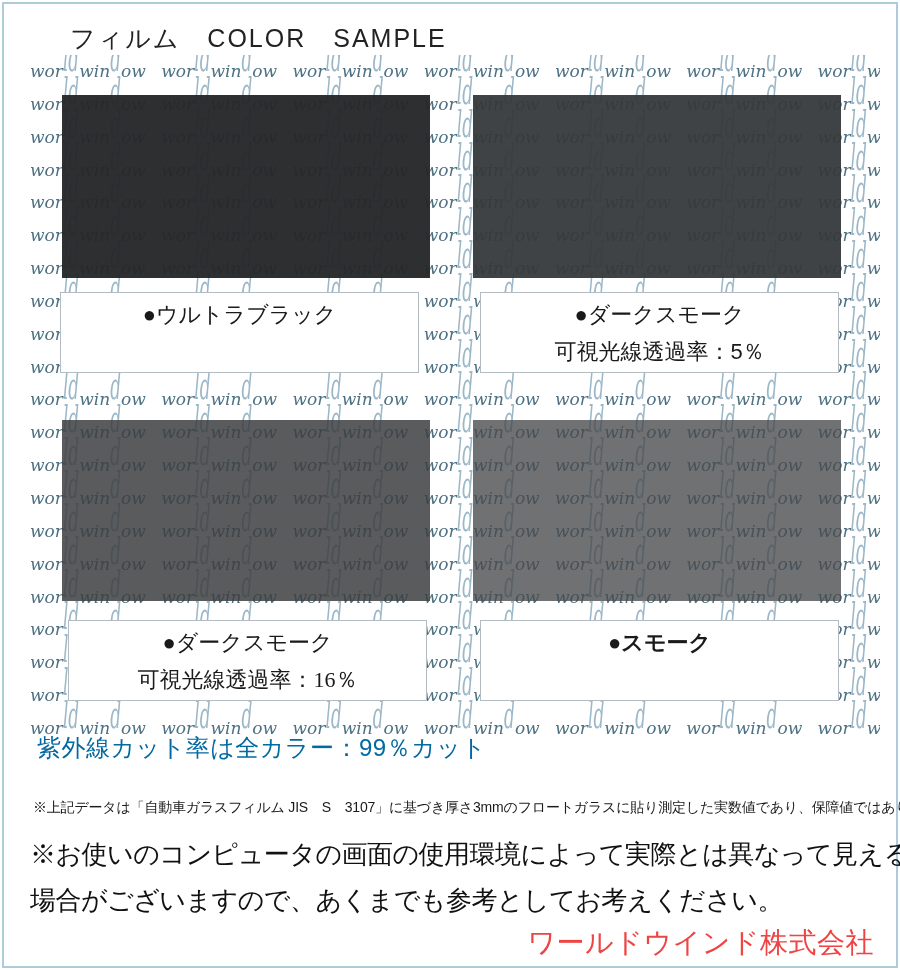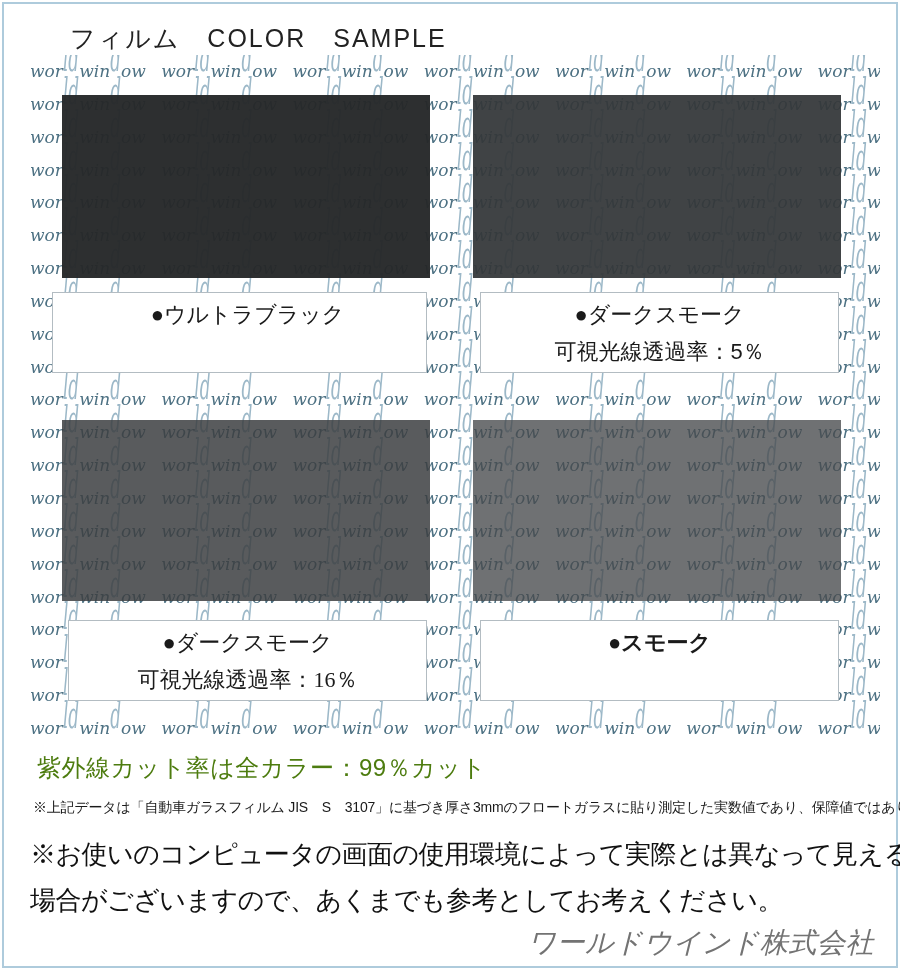--- a/index.html
+++ b/index.html
@@ -54,49 +54,49 @@
   .swatch.s3 { left: 62px;  top: 420px; height: 181px; }
   .swatch.s4 { left: 473px; top: 420px; height: 181px; }
   .label-box {
     position: absolute;
     width: 357px; height: 76px;
     background: #ffffff;
     border: 1px solid #b3bcc2;
     text-align: center;
     padding-top: 3px;
   }
-  .label-box.b1 { left: 52px;  top: 292px; padding-left: 16px; }
+  .label-box.b1 { left: 60px;  top: 292px; }
   .label-box.b2 { left: 480px; top: 292px; }
   .label-box.b3 { left: 68px;  top: 620px; font-family: Liberation Serif, serif; }
   .label-box.b4 { left: 480px; top: 620px; font-weight: bold; }
   .label-name, .label-trans {
     font-size: 22px; line-height: 37px;
     color: #1a1a1a;
     white-space: nowrap;
   }
   .uv-note {
-    position: absolute; left: 37px; top: 752px;
+    position: absolute; left: 37px; top: 732px;
     font-size: 24px; letter-spacing: 0.5px;
-    color: #4d7c0f; white-space: nowrap;
+    color: #0369a1; white-space: nowrap;
   }
   .fine-print {
     position: absolute; left: 33px; top: 799px;
     font-size: 14px; letter-spacing: -0.2px;
     color: #1a1a1a; white-space: nowrap;
   }
   .disclaimer {
     position: absolute; left: 30px; top: 831px;
     font-size: 26px; letter-spacing: -0.5px;
     line-height: 46px;
     color: #111; white-space: nowrap;
   }
   .company {
     position: absolute; right: 26px; top: 924px;
     font-size: 28px; letter-spacing: 0.5px;
-    color: #737373; white-space: nowrap; font-style: italic;
+    color: #ef4444; white-space: nowrap;
   }
 </style>
 </head>
 <body>
 
 <div class="frame"></div>
 
 <h1 class="title">フィルム　COLOR　SAMPLE</h1>
 
 <div class="pattern" style="color: rgb(77, 113, 131);">

